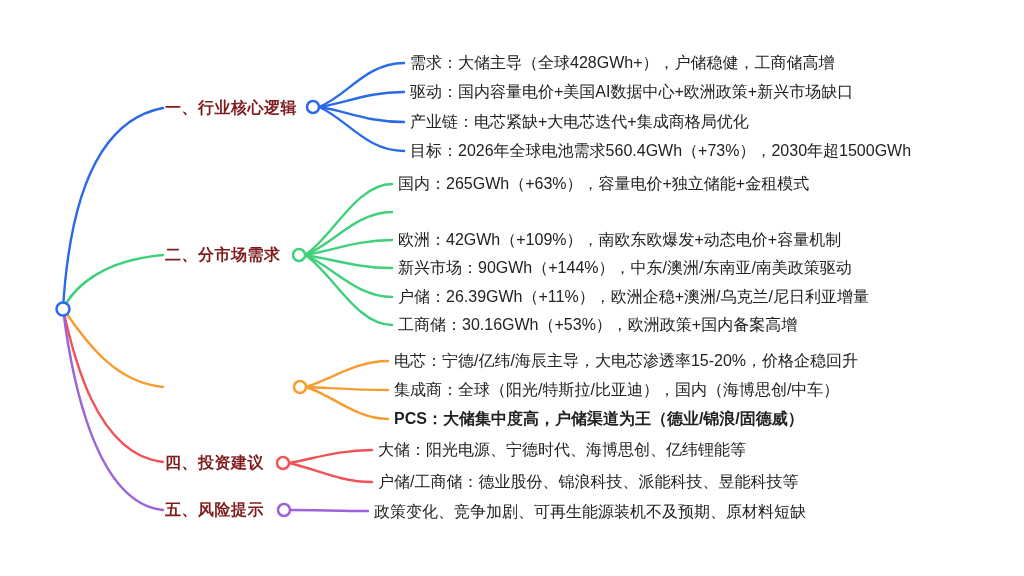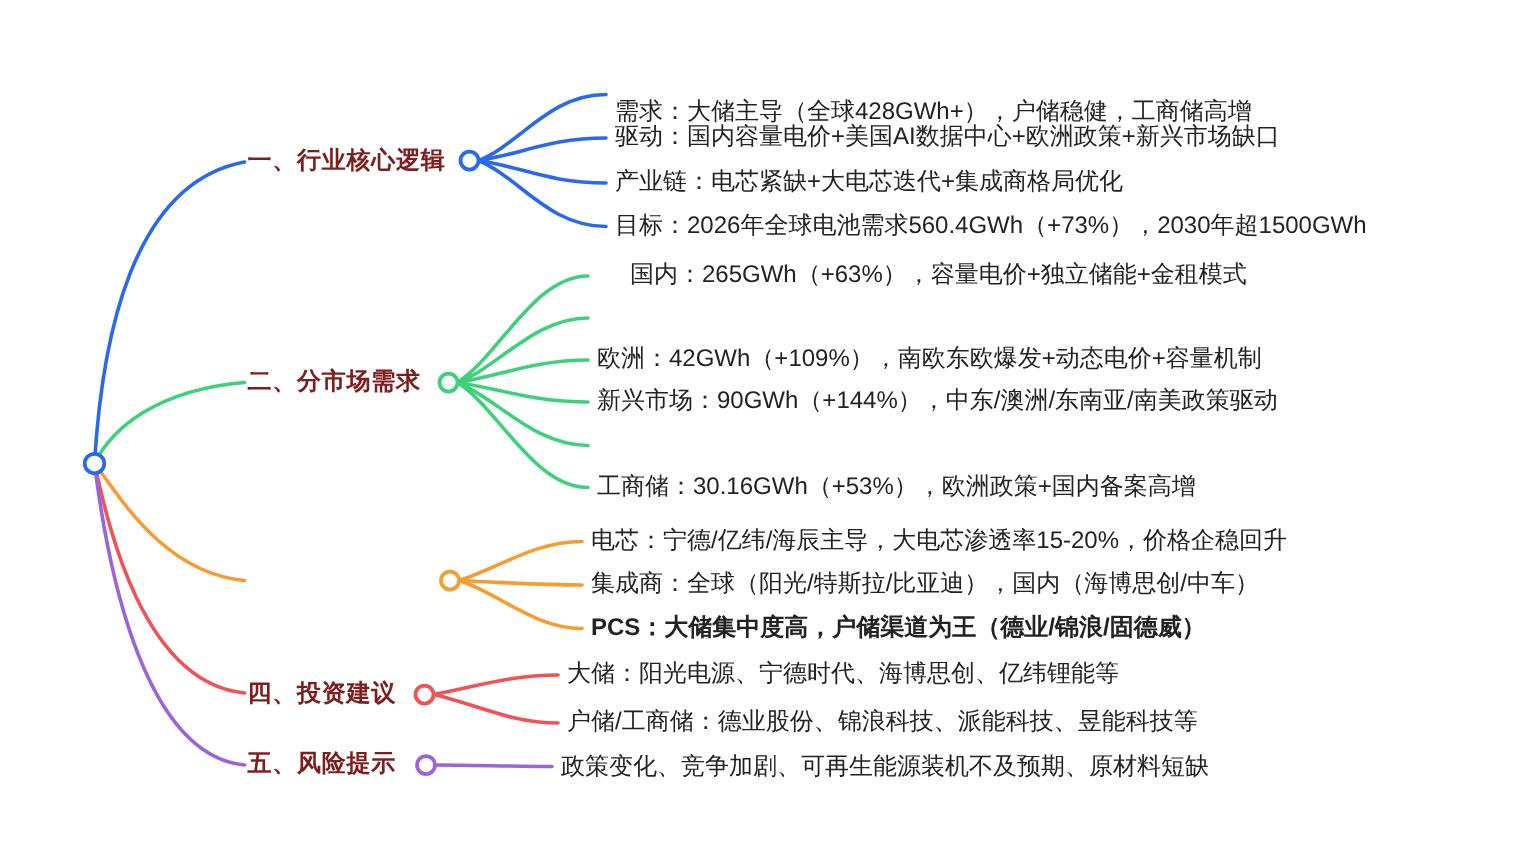--- a/index.html
+++ b/index.html
@@ -84,28 +84,29 @@
     <circle cx="300" cy="387" r="6" stroke="#f89c2f"></circle>
     <circle cx="283" cy="463" r="6" stroke="#f05355"></circle>
     <circle cx="284" cy="510" r="6" stroke="#9d63d9"></circle>
   </svg>
 
   <div class="branch-title" style="left:165px; top:97px;">一、行业核心逻辑</div>
   <div class="branch-title" style="left:165px; top:244px;">二、分市场需求</div>
   <div class="branch-title" style="left:165px; top:452px;font-family:Liberation Serif, serif;">四、投资建议</div>
   <div class="branch-title" style="left:165px; top:499px;">五、风险提示</div>
 
-  <div class="leaf" style="left:410px; top:64px;text-align:right;">需求：大储主导（全球428GWh+），户储稳健，工商储高增</div>
+  <div class="leaf" style="left:410px; top:52px;text-align:right;">需求：大储主导（全球428GWh+），户储稳健，工商储高增</div>
   <div class="leaf" style="left:410px; top:81px;">驱动：国内容量电价+美国AI数据中心+欧洲政策+新兴市场缺口</div>
   <div class="leaf" style="left:410px; top:111px;">产业链：电芯紧缺+大电芯迭代+集成商格局优化</div>
   <div class="leaf" style="left:410px; top:140px;">目标：2026年全球电池需求560.4GWh（+73%），2030年超1500GWh</div>
 
-  <div class="leaf" style="left:420px; top:173px;">国内：265GWh（+63%），容量电价+独立储能+金租模式</div>
+  <div class="leaf" style="left:398px; top:173px;">国内：265GWh（+63%），容量电价+独立储能+金租模式</div>
   <div class="leaf" style="left:398px; top:229px;">欧洲：42GWh（+109%），南欧东欧爆发+动态电价+容量机制</div>
   <div class="leaf" style="left:398px; top:257px;">新兴市场：90GWh（+144%），中东/澳洲/东南亚/南美政策驱动</div>
+  <div class="leaf" style="left:398px; top:286px;">户储：26.39GWh（+11%），欧洲企稳+澳洲/乌克兰/尼日利亚增量</div>
   <div class="leaf" style="left:398px; top:314px;">工商储：30.16GWh（+53%），欧洲政策+国内备案高增</div>
 
   <div class="leaf" style="left:394px; top:350px;">电芯：宁德/亿纬/海辰主导，大电芯渗透率15-20%，价格企稳回升</div>
   <div class="leaf" style="left:394px; top:379px;">集成商：全球（阳光/特斯拉/比亚迪），国内（海博思创/中车）</div>
   <div class="leaf" style="left:394px; top:408px;font-weight:bold;">PCS：大储集中度高，户储渠道为王（德业/锦浪/固德威）</div>
 
   <div class="leaf" style="left:378px; top:439px;">大储：阳光电源、宁德时代、海博思创、亿纬锂能等</div>
   <div class="leaf" style="left:378px; top:471px;">户储/工商储：德业股份、锦浪科技、派能科技、昱能科技等</div>
 
   <div class="leaf" style="left:374px; top:501px;">政策变化、竞争加剧、可再生能源装机不及预期、原材料短缺</div>

